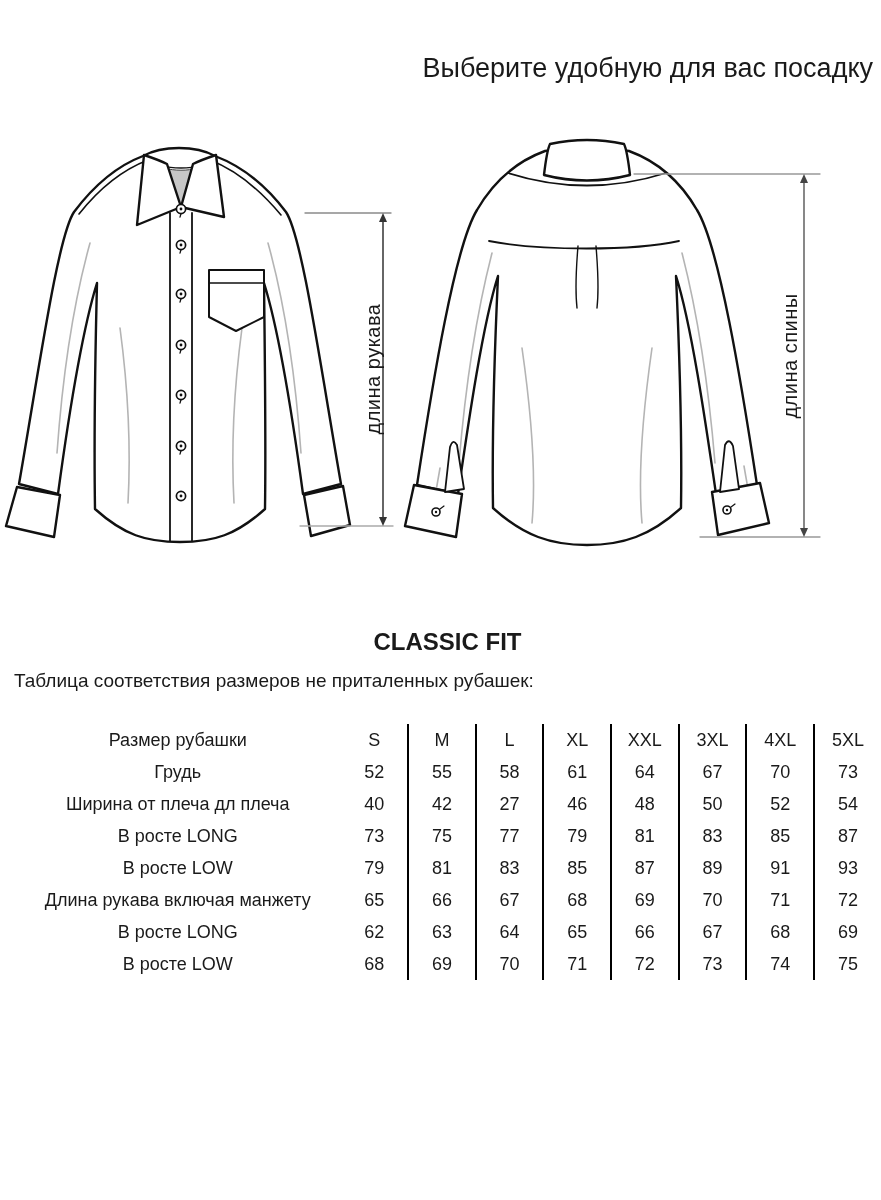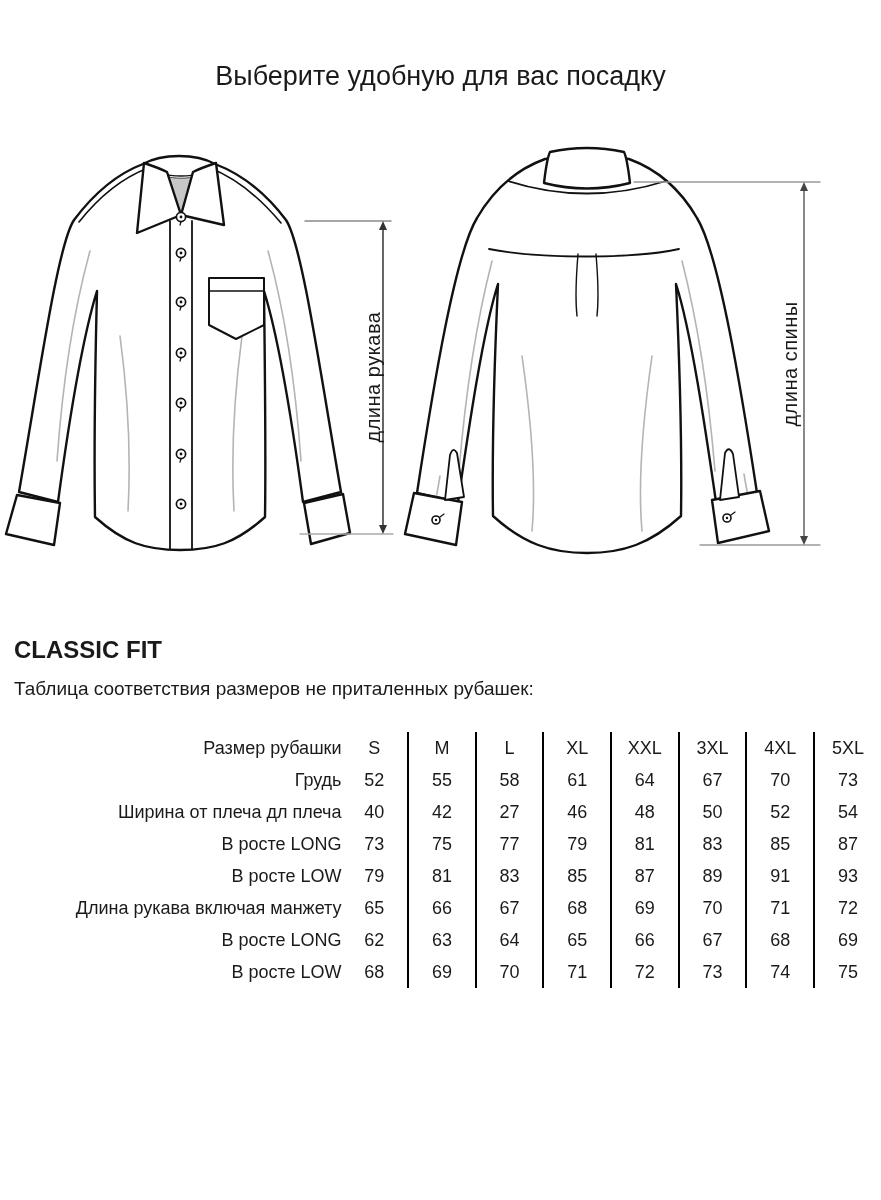--- a/index.html
+++ b/index.html
@@ -2,37 +2,37 @@
 <html><head>
 <meta charset="utf-8">
 <style>
   html,body { margin:0; padding:0; background:#fff; }
   body {
     width:881px; height:1200px; overflow:hidden;
     font-family:"Liberation Sans","DejaVu Sans",sans-serif;
     color:#1a1a1a;
   }
   h1.page-title {
-    margin:16px; padding-top:45px;
-    text-align:center; font-size:27px; font-weight:400;
+    margin:8px; padding-top:45px;
+    text-align:right; font-size:27px; font-weight:400;
     letter-spacing:0px; line-height:30px;
   }
   .figure { position:relative; height:465px; margin-top:35px; }
   .figure svg { display:block; }
   h2.fit-heading {
     margin:45px 0 0 14px; font-size:24px; font-weight:700;
-    letter-spacing:0px; line-height:28px;
+    letter-spacing:0px; line-height:28px;text-align:center;
   }
   p.table-caption { margin:13px 0 0 14px; font-size:19px; line-height:24px; }
   table.size-table { border-collapse:collapse; margin:31px 0 0 14px; table-layout:fixed; }
   table.size-table td {
     height:32px; padding:0; font-size:18px; vertical-align:middle;
     white-space:nowrap;
   }
-  td.lbl { width:328px; text-align:right; }
+  td.lbl { width:328px; text-align:center; }
   td.num { width:66px; text-align:center; border-left:2px solid #000; }
   td.num.first { border-left:none; }
 </style>
 </head>
 <body>
 
 <div class="page">
 
   <h1 class="page-title">Выберите удобную для вас посадку</h1>
 

